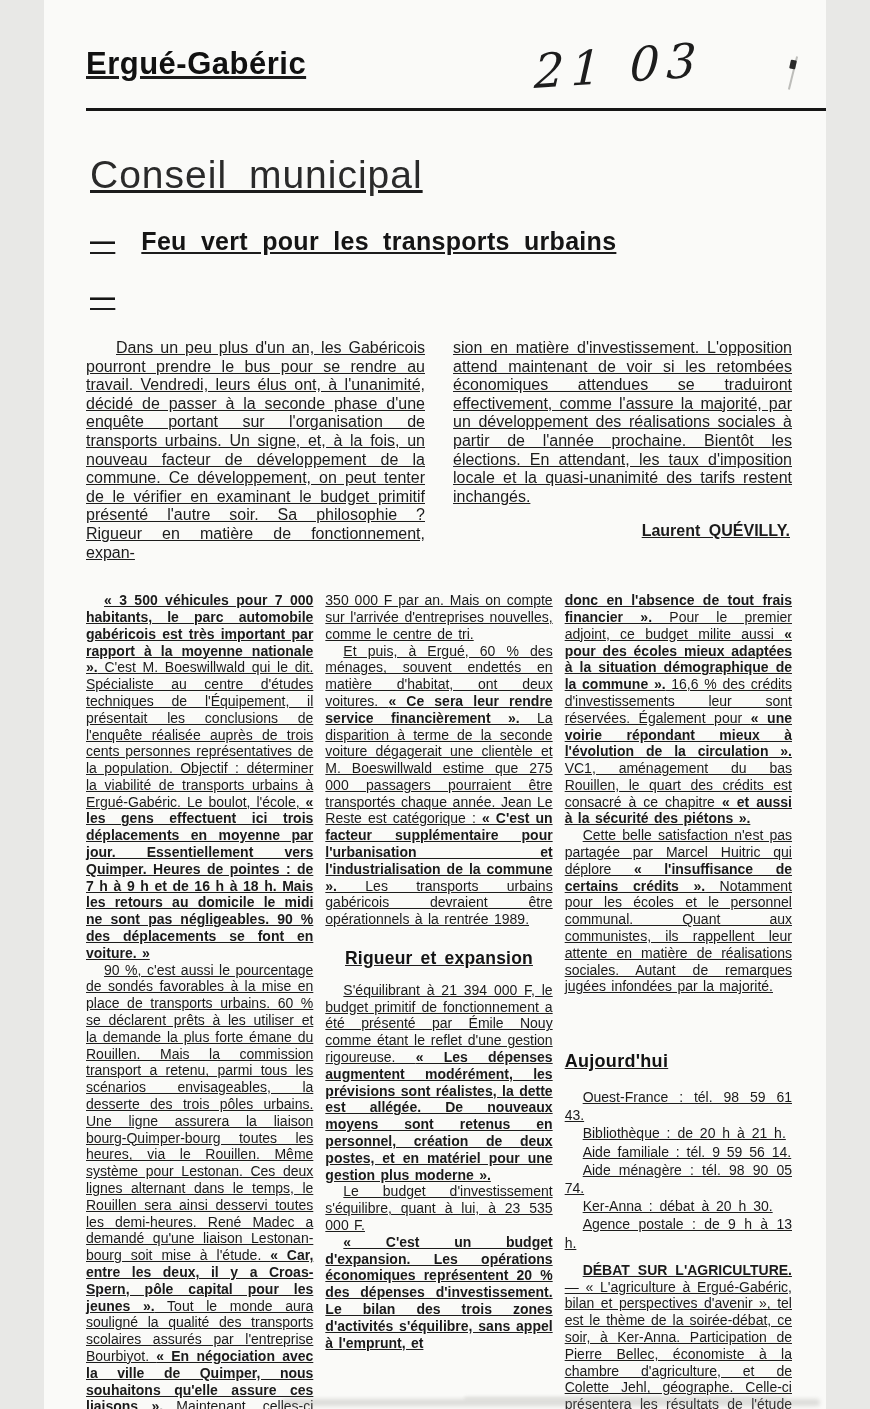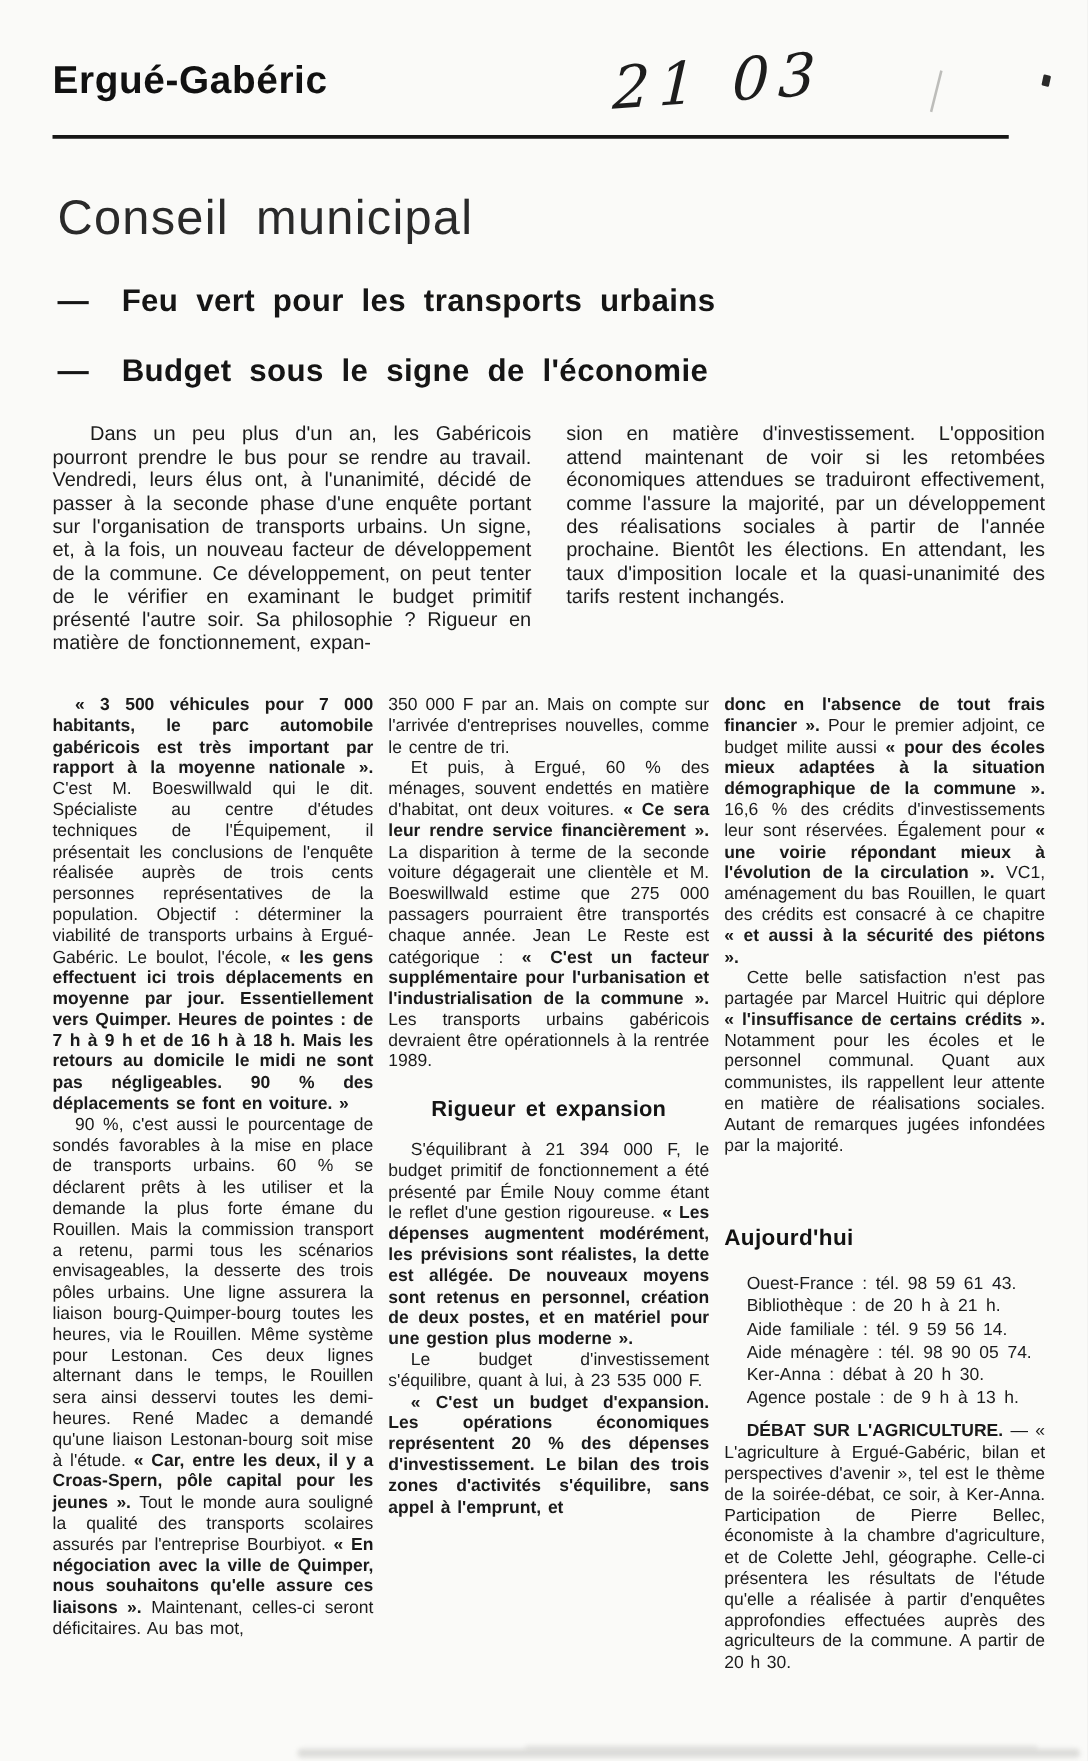--- a/index.html
+++ b/index.html
@@ -1,26 +1,27 @@
 <!DOCTYPE html>
 <html lang="fr"><head>
 <meta charset="utf-8">
 <style>
   html,body{margin:0;padding:0;}
   body{background:#e8e8e6;}
   .page{
     position:relative;
-    width:870px;height:1409px;
+    width:782px;height:1409px;
     margin:0 auto;
     background:#fafaf8;
     color:#1c1c1c;
     font-family:"Liberation Sans","DejaVu Sans",sans-serif;
     overflow:hidden;
     box-sizing:border-box;
     padding:46px 34px 0 42px;
+    text-decoration:underline;
   }
   
   .masthead-row{position:relative;height:52px;}
   h1.masthead{
     margin:0;font-size:31px;font-weight:bold;letter-spacing:.5px;color:#111;
   }
   .handwriting{
     position:absolute;left:448px;top:-8px;
     font-family:"DejaVu Serif",serif;font-style:italic;
     font-size:47px;color:#1d1d1d;letter-spacing:7px;
@@ -102,30 +103,30 @@
 
   <h2 class="section-title">Conseil municipal</h2>
 
   <div class="headlines">
     <div class="headline">
       <span class="dash">—</span>
       <span>Feu vert pour les transports urbains</span>
     </div>
     <div class="headline">
       <span class="dash">—</span>
-      <span>Budget sous le signe de l'économie</span>
     </div>
   </div>
 
   <section class="intro">
     <div class="intro-col">
       <p class="first">Dans un peu plus d'un an, les Gabéricois pourront prendre le bus pour se rendre au travail. Vendredi, leurs élus ont, à l'unanimité, décidé de passer à la seconde phase d'une enquête portant sur l'organisation de transports urbains. Un signe, et, à la fois, un nouveau facteur de développement de la commune. Ce développement, on peut tenter de le vérifier en examinant le budget primitif présenté l'autre soir. Sa philosophie ? Rigueur en matière de fonctionnement, expan-</p>
     </div>
     <div class="intro-col">
       <p>sion en matière d'investissement. L'opposition attend maintenant de voir si les retombées économiques attendues se traduiront effectivement, comme l'assure la majorité, par un développement des réalisations sociales à partir de l'année prochaine. Bientôt les élections. En attendant, les taux d'imposition locale et la quasi-unanimité des tarifs restent inchangés.</p>
+      <div class="byline">Laurent QUÉVILLY.</div>
     </div>
   </section>
 
   <section class="body-cols">
     <div class="col">
         <div class="blk para"><span class="b">« 3 500 véhicules pour 7 000 habitants, le parc automobile gabéricois est très important par rapport à la moyenne nationale ».</span><span> C'est M. Boeswillwald qui le dit. Spécialiste au centre d'études techniques de l'Équipement, il présentait les conclusions de l'enquête réalisée auprès de trois cents personnes représentatives de la population. Objectif : déterminer la viabilité de transports urbains à Ergué-Gabéric. Le boulot, l'école, </span><span class="b">« les gens effectuent ici trois déplacements en moyenne par jour. Essentiellement vers Quimper. Heures de pointes : de 7 h à 9 h et de 16 h à 18 h. Mais les retours au domicile le midi ne sont pas négligeables. 90 % des déplacements se font en voiture. »</span></div>
         <div class="blk para"><span>90 %, c'est aussi le pourcentage de sondés favorables à la mise en place de transports urbains. 60 % se déclarent prêts à les utiliser et la demande la plus forte émane du Rouillen. Mais la commission transport a retenu, parmi tous les scénarios envisageables, la desserte des trois pôles urbains. Une ligne assurera la liaison bourg-Quimper-bourg toutes les heures, via le Rouillen. Même système pour Lestonan. Ces deux lignes alternant dans le temps, le Rouillen sera ainsi desservi toutes les demi-heures. René Madec a demandé qu'une liaison Lestonan-bourg soit mise à l'étude. </span><span class="b">« Car, entre les deux, il y a Croas-Spern, pôle capital pour les jeunes ».</span><span> Tout le monde aura souligné la qualité des transports scolaires assurés par l'entreprise Bourbiyot. </span><span class="b">« En négociation avec la ville de Quimper, nous souhaitons qu'elle assure ces liaisons ».</span><span> Maintenant, celles-ci seront déficitaires. Au bas mot,</span></div>
       </div>
     <div class="col">
         <div class="blk para noindent"><span>350 000 F par an. Mais on compte sur l'arrivée d'entreprises nouvelles, comme le centre de tri.</span></div>

